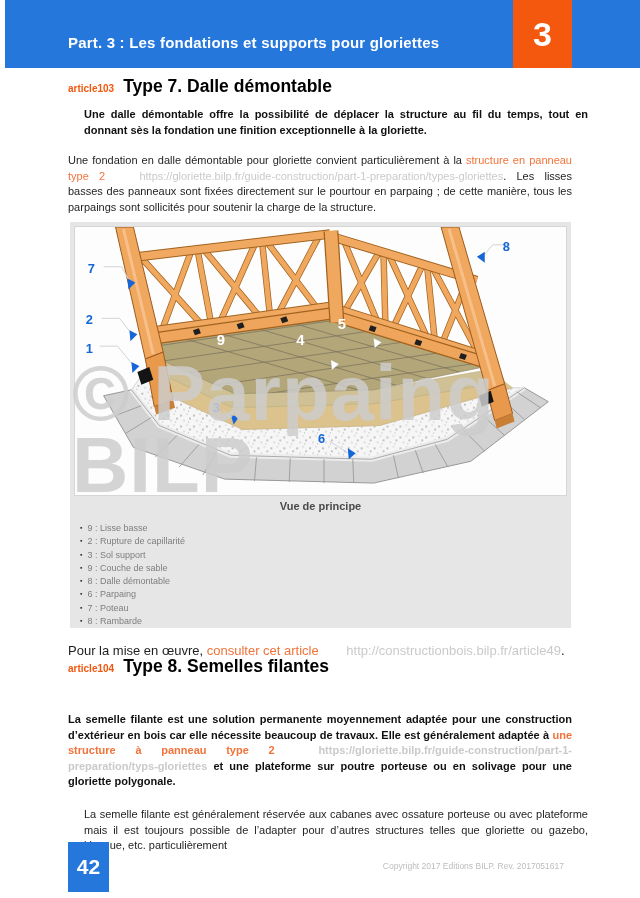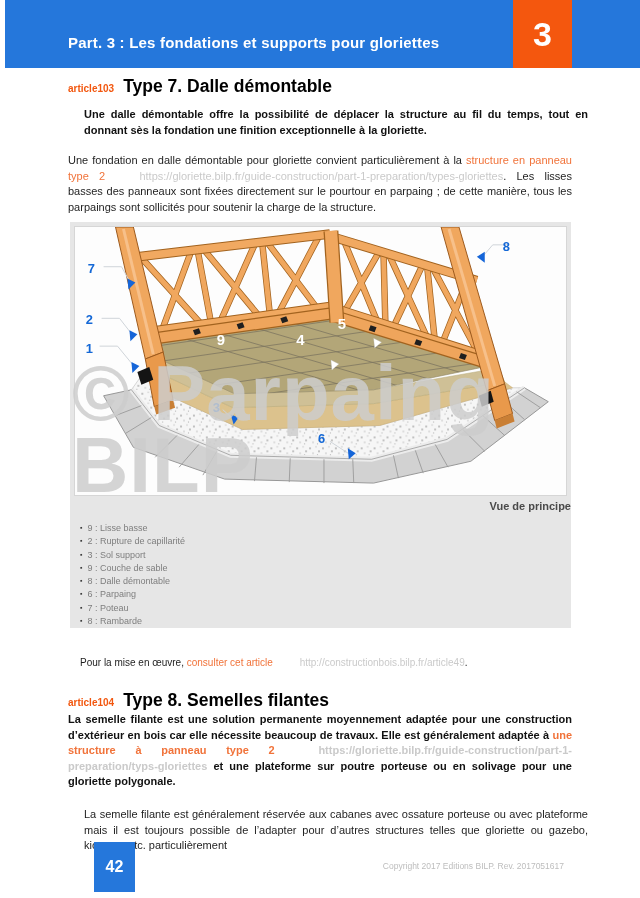--- a/index.html
+++ b/index.html
@@ -23,35 +23,35 @@
   
   .para{left:68px;width:504px;text-align:justify;font-size:11px;line-height:15.5px;}
   .para.bold{font-weight:bold;color:#111;}
   .seg-link{color:#f1733a;}
   .seg-url{color:#cacaca;padding-left:24px;}
 
   
   .figure{left:70px;top:222px;width:501px;height:406px;background:#e6e6e6;overflow:hidden;}
   .fig-img{position:absolute;left:4px;top:4px;width:493px;height:270px;
            background:#fdfdfd;border:1px solid #d6d6d6;box-sizing:border-box;z-index:1;}
-  .fig-caption{position:absolute;left:0;top:278px;width:100%;text-align:right;
+  .fig-caption{position:absolute;left:0;top:278px;width:100%;text-align:center;
                font-size:11px;font-weight:bold;color:#4a4a4a;z-index:3;}
   .fig-legend{position:absolute;left:10px;top:300px;margin:0;padding:0;list-style:none;
               font-size:9px;line-height:12.3px;color:#7e7e7e;z-index:3;}
   .fig-legend li::before{content:"\25AA";color:#3d3d3d;font-size:7px;margin-right:5px;
                          position:relative;top:-1px;}
   .watermark{position:absolute;left:2px;top:136px;width:100%;z-index:2;
              font-weight:bold;color:rgba(205,205,205,.85);line-height:.92;
              letter-spacing:1px;pointer-events:none;white-space:nowrap;}
   .watermark span{display:block;font-size:78px;}
 
   
   .page-num{left:68px;top:842px;width:41px;height:50px;background:#2577db;
             display:flex;align-items:center;justify-content:center;
-            color:#ffffff;font-size:16px;font-weight:bold;margin-left:26px;}
+            color:#ffffff;font-size:21px;font-weight:bold;}
   .copyright{right:76px;top:861px;font-size:8.5px;color:#bdbdbd;}
 
   svg text{font-family:"Liberation Sans",sans-serif;font-weight:bold;}
   .lbl-blue{fill:#1468d6;font-size:13px;}
   .lbl-white{fill:#ffffff;font-size:15px;}
 </style>
 </head>
 <body>
 
 <div class="abs band"></div>
@@ -203,23 +203,23 @@
     <li>3 : Sol support</li>
     <li>9 : Couche de sable</li>
     <li>8 : Dalle démontable</li>
     <li>6 : Parpaing</li>
     <li>7 : Poteau</li>
     <li>8 : Rambarde</li>
 
   </ul>
 </div>
 
-<p class="abs para" style="top:643px;margin:12px;font-size:10px;"><span>Pour la mise en œuvre, </span><span class="seg-link">consulter cet article</span><span> </span><span class="seg-url">http://constructionbois.bilp.fr/article49</span><span>.</span></p>
-
-<div class="abs art-head" style="top:690px;">
+<p class="abs para" style="top:643px;margin:0;font-size:13px;"><span>Pour la mise en œuvre, </span><span class="seg-link">consulter cet article</span><span> </span><span class="seg-url">http://constructionbois.bilp.fr/article49</span><span>.</span></p>
+
+<div class="abs art-head" style="top:656px;">
   <span class="art-tag">article104</span>
   <span class="art-title">Type 8. Semelles filantes</span>
 </div>
 
 <p class="abs para bold" style="top:712px;margin:0;"><span>La semelle filante est une solution permanente moyennement adaptée pour une construction d’extérieur en bois car elle nécessite beaucoup de travaux. Elle est généralement adaptée à </span><span class="seg-link">une structure à panneau type 2</span><span> </span><span class="seg-url">https://gloriette.bilp.fr/guide-construction/part-1-preparation/typs-gloriettes</span><span> et une plateforme sur poutre porteuse ou en solivage pour une gloriette polygonale.</span></p>
 
 <p class="abs para" style="top:791px;margin:16px;">La semelle filante est généralement réservée aux cabanes avec ossature porteuse ou avec plateforme mais il est toujours possible de l’adapter pour d’autres structures telles que gloriette ou gazebo, kiosque, etc. particulièrement</p>
 
 <div class="abs page-num">
   <span>42</span>

